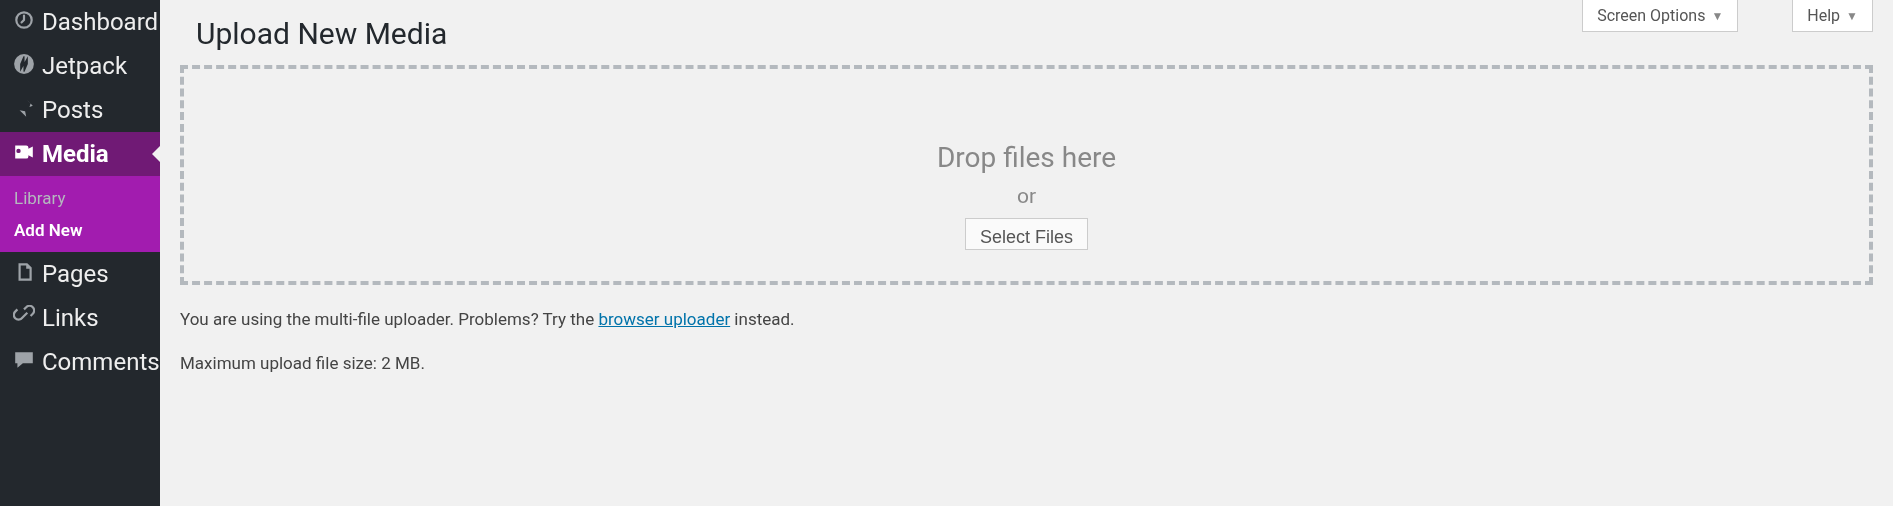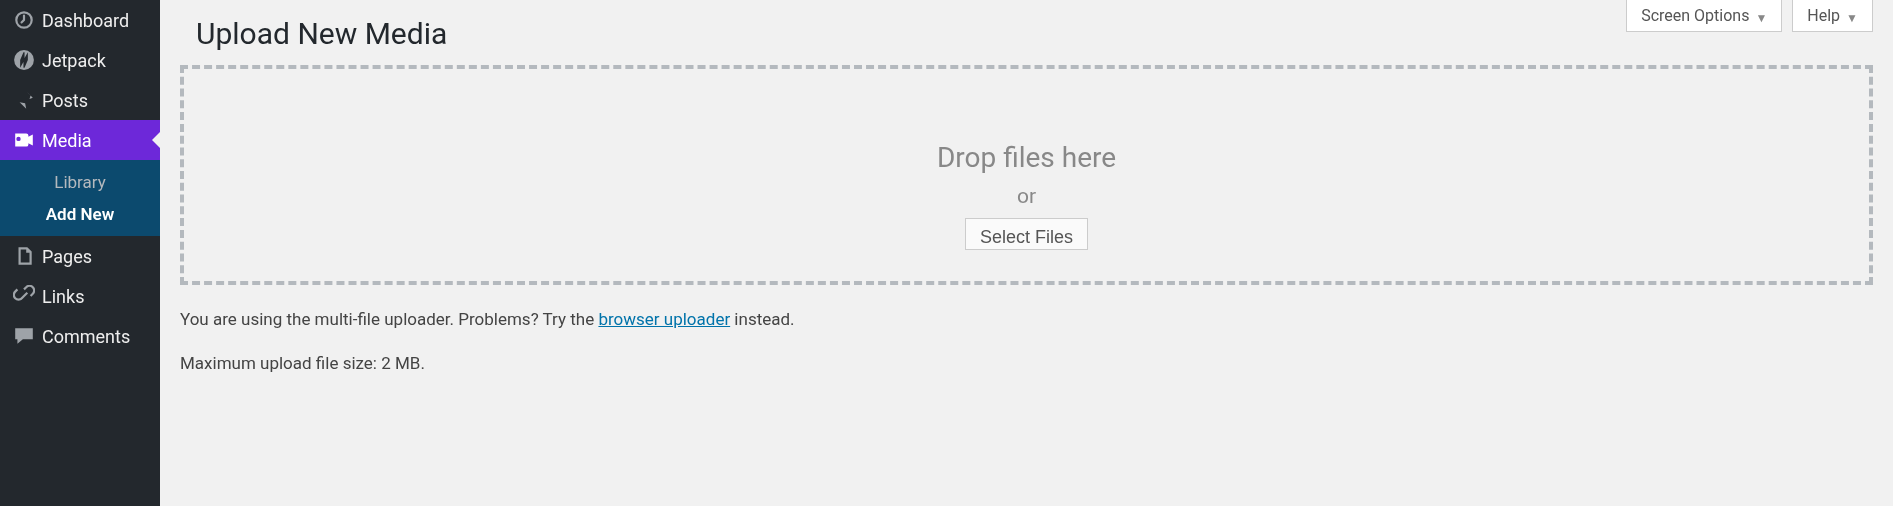--- a/index.html
+++ b/index.html
@@ -12,30 +12,30 @@
       overflow: hidden;
     }
     .sidebar {
       width: 160px;
       background: #23282d;
       color: #eee;
       flex-shrink: 0;
     }
     .sidebar-item {
       display: flex;
-      align-items: center;
       padding: 8px 12px;
-      font-size: 18px;
+      font-size: 24px;
       cursor: pointer;
       color: #eee;
       position: relative;
     }
     .sidebar-item.active {
-      background: #6d28d9;
+      background: #701a75;
       color: #fff;
+      font-weight: bold;
     }
     .sidebar-item.active::after {
       content: "";
       position: absolute;
       right: 0;
       top: 50%;
       transform: translateY(-50%);
       border: 8px solid transparent;
       border-right-color: #f1f1f1;
     }
@@ -44,23 +44,22 @@
       height: 24px;
       display: inline-flex;
       align-items: center;
       justify-content: center;
       margin-right: 6px;
       flex-shrink: 0;
     }
     .sidebar-item .icon svg { fill: #9ea3a8; width: 22px; height: 22px; }
     .sidebar-item.active .icon svg { fill: #fff; }
     .submenu {
-      background: #0c4a6e;
+      background: #a21caf;
       padding: 6px 0;
-      text-align: center;
     }
     .submenu-item {
       padding: 6px 14px;
       font-size: 17px;
       color: #b4b9be;
       cursor: pointer;
     }
     .submenu-item.current {
       color: #fff;
       font-weight: 600;
@@ -79,22 +78,23 @@
     }
     .top-tab {
       background: #fff;
       border: 1px solid #ccc;
       border-top: none;
       padding: 6px 14px;
       font-size: 16px;
       color: #555;
       cursor: pointer;
       display: flex;
-      align-items: flex-end;
+      align-items: center;
       gap: 6px;
+      margin-left: 44px;
     }
     .top-tab .tri {
       display: inline-block;
       color: #888;
       font-size: 12px;
     }
     h1.page-title {
       font-size: 30px;
       font-weight: 400;
       color: #23282d;

